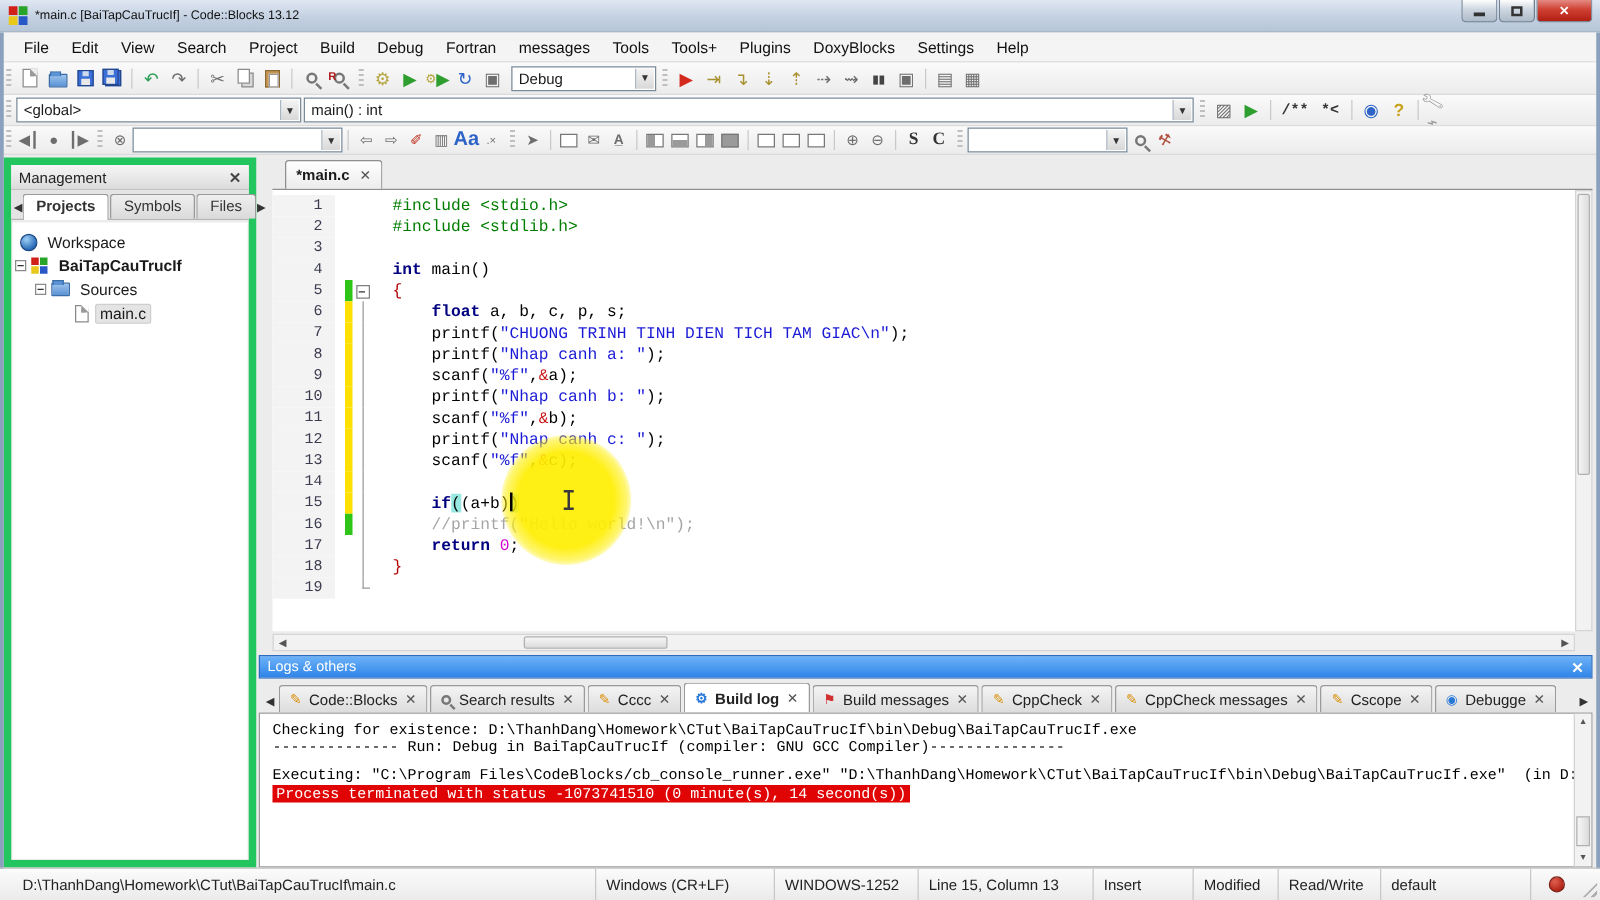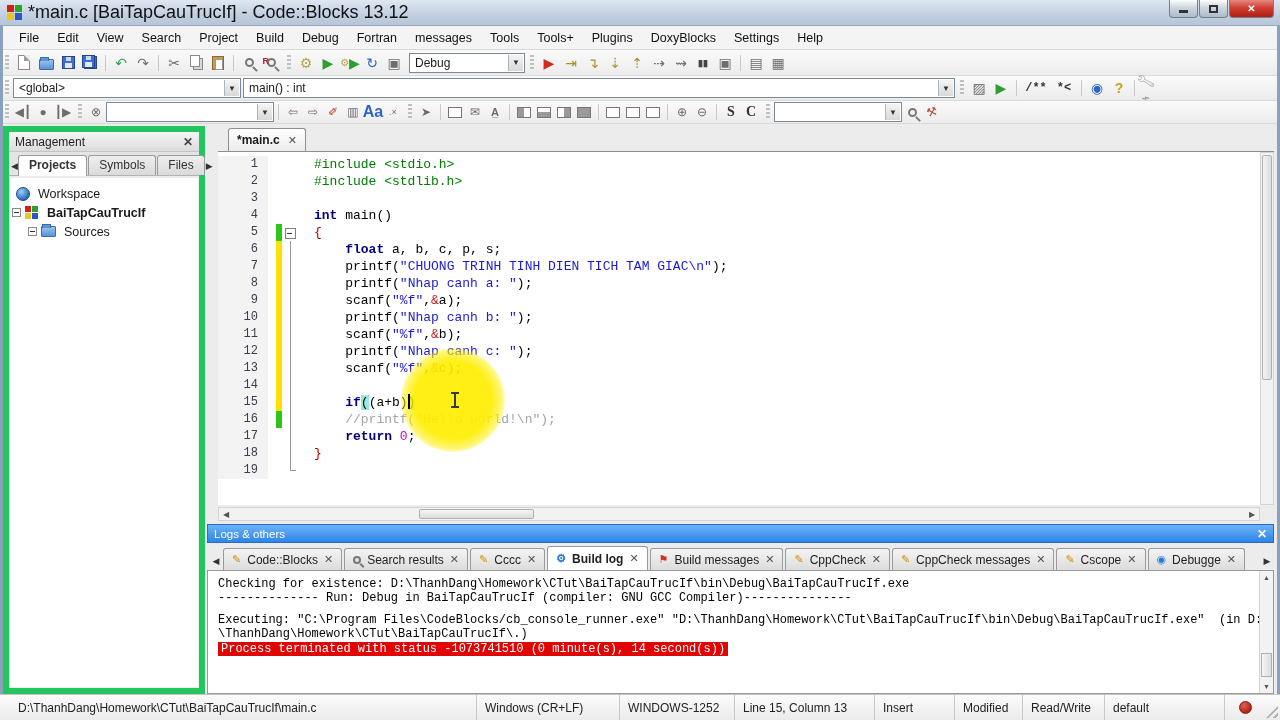--- a/index.html
+++ b/index.html
@@ -10,21 +10,21 @@
   .edge.l{left:0;} .edge.r{right:0;}
 
   
   .titlebar { position:absolute; left:0; top:0; width:1280px; height:26px;
     background:linear-gradient(#dfe7f2,#c2cfe0 60%,#b6c5d8); display:flex; align-items:center;
     border-bottom:1px solid #98a9bd; }
   .cb-logo { width:15px; height:15px; margin:0 6px 0 7px; display:grid; grid-template-columns:7px 7px; grid-template-rows:7px 7px; gap:1px; }
   .cb-logo i { display:block; }
   .cb-logo i:nth-child(1){background:#d02018;} .cb-logo i:nth-child(2){background:#28a428;}
   .cb-logo i:nth-child(3){background:#e8c818;} .cb-logo i:nth-child(4){background:#2858c8;}
-  .win-title { font-size:18px; color:#111; }
+  .win-title { font-size:10px; color:#111; }
   .winbtns { position:absolute; right:6px; top:0; display:flex; }
   .wbtn { width:29px; height:18px; border:1px solid #70808f; border-top:none; border-radius:0 0 4px 4px;
     background:linear-gradient(#fdfdfd,#cdd6e0 45%,#aebbc9); display:flex; align-items:center; justify-content:center;
     font-size:10px; color:#333; margin-left:1px; }
   .wbtn.close { width:45px; background:linear-gradient(#e48b82,#cf4033 45%,#b01e12); color:#fff; font-weight:bold; }
   .wbtn .minbar { width:9px; height:3px; background:#333; margin-top:6px; }
   .wbtn .maxbox { width:9px; height:8px; border:2px solid #333; }
 
   
   .menubar { position:absolute; left:0; top:26px; width:1280px; height:24px; background:#f4f4f4;
@@ -413,20 +413,24 @@
             <i></i>
             <i></i>
           </span>
           <span class="lbl">BaiTapCauTrucIf</span>
         </div>
         <div class="trow" style="padding-left: 18px;">
           <span class="expander"></span>
           <span class="tic fld"></span>
           <span class="lbl">Sources</span>
         </div>
+        <div class="trow sel" style="padding-left: 50px;">
+          <span class="tic file"></span>
+          <span class="lbl">main.c</span>
+        </div>
       </div>
   </div>
 
   <div class="main-region">
 
     <div class="editor-wrap">
       <div class="etabbar">
         <span class="etab">
           <span>*main.c</span>
           <span class="x">✕</span>
@@ -618,21 +622,20 @@
               <span>Debugge</span>
               <span class="x">✕</span>
             </div>
           </span>
         <span class="arrbtn">▶</span>
       </div>
       <div class="logs-content">
           <div class="log-line">Checking for existence: D:\ThanhDang\Homework\CTut\BaiTapCauTrucIf\bin\Debug\BaiTapCauTrucIf.exe</div>
           <div class="log-line gap">-------------- Run: Debug in BaiTapCauTrucIf (compiler: GNU GCC Compiler)---------------</div>
           <div class="log-line">Executing: "C:\Program Files\CodeBlocks/cb_console_runner.exe" "D:\ThanhDang\Homework\CTut\BaiTapCauTrucIf\bin\Debug\BaiTapCauTrucIf.exe"  (in D:</div>
-          <div class="log-line">\ThanhDang\Homework\CTut\BaiTapCauTrucIf\.)</div>
           <div><div class="log-line err">Process terminated with status -1073741510 (0 minute(s), 14 second(s))</div></div>
         </div>
       <div class="l-vscroll">
         <span class="l-varrow up">▲</span>
         <div class="l-vthumb"></div>
         <span class="l-varrow down">▼</span>
       </div>
     </div>
   </div>
 

